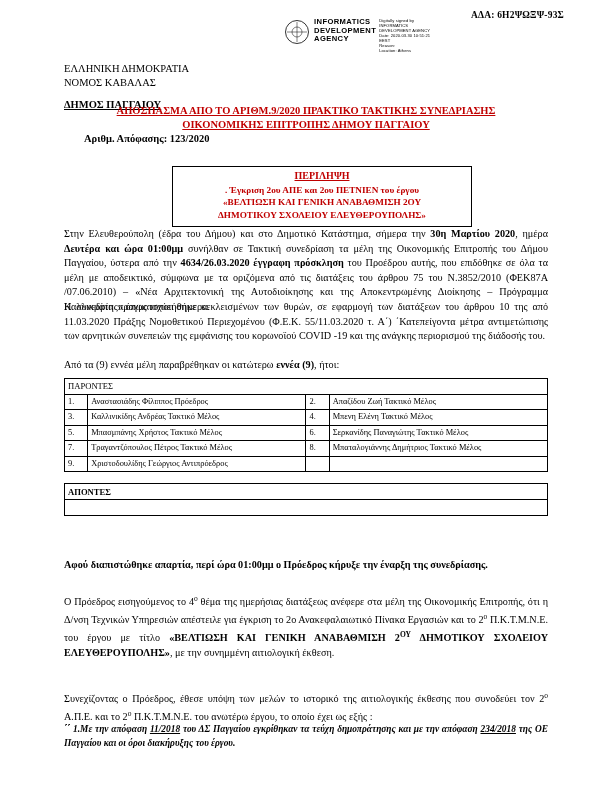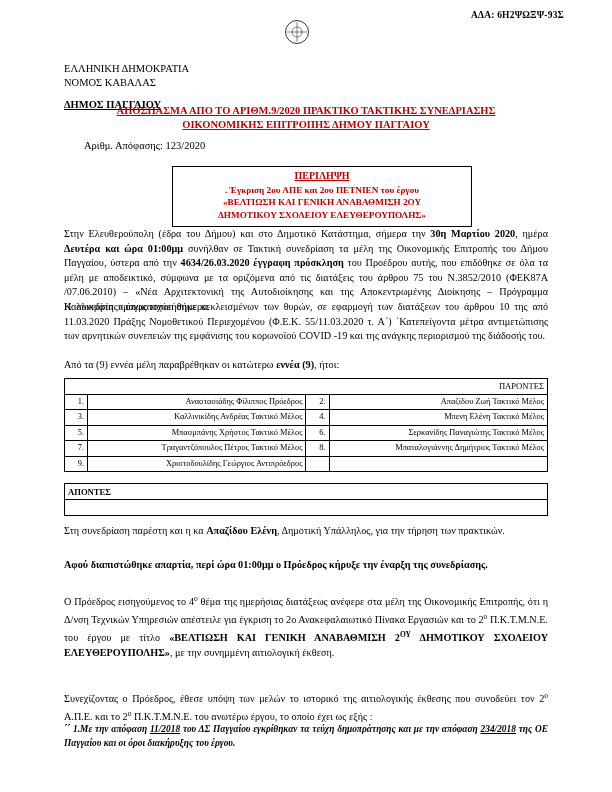--- a/index.html
+++ b/index.html
@@ -85,24 +85,24 @@
     width: 484px;
     text-align: center;
     font-size: 10.5px;
     font-weight: bold;
     line-height: 14px;
     color: #c00000;
     text-decoration: underline;
   }
   .arithm {
     position: absolute;
-    top: 140px;
+    top: 133px;
     left: 84px;
     font-size: 10.5px;
-    font-weight: normal;
+    font-weight: bold;
   }
   .perilipsi-box {
     position: absolute;
     top: 166px;
     left: 172px;
     width: 300px;
     border: 1px solid #000;
     padding: 3px 6px 5px 6px;
     box-sizing: border-box;
     text-align: center;
@@ -136,21 +136,21 @@
     left: 64px;
     width: 484px;
     border-collapse: collapse;
     font-size: 8.4px;
   }
   table.attend td, table.attend th {
     border: 1px solid #000;
     padding: 2px 3px;
     vertical-align: top;
     font-weight: normal;
-    text-align: right;
+    text-align: left;
     line-height: 10.5px;
   }
   .tbl-present { top: 378px; }
   .hdr-cell {
     font-weight: bold;
     font-size: 8.6px;
   }
   .num-cell { width: 16px; text-align: left; }
   .name-cell { width: 210px; }
   table.absent {
@@ -190,20 +190,38 @@
   <div class="ada">ΑΔΑ: 6Η2ΨΩΞΨ-93Σ</div>
 
   <div class="logo-block">
     <div class="logo-mark">
       <svg width="26" height="26" viewBox="0 0 26 26" aria-hidden="true">
         <circle cx="13" cy="13" r="11.5" fill="none" stroke="#000" stroke-width="0.8"></circle>
         <path d="M13 3 L13 23 M3 13 L23 13" stroke="#000" stroke-width="0.5"></path>
         <circle cx="13" cy="13" r="5" fill="none" stroke="#000" stroke-width="0.5"></circle>
       </svg>
     </div>
+    <div>
+      <div class="logo-cols">
+        <div>
+          <div class="logo-text-en">INFORMATICS</div>
+          <div class="logo-text-en">DEVELOPMENT</div>
+          <div class="logo-text-en">AGENCY</div>
+        </div>
+        <div>
+          <div class="logo-text-gr" style="white-space:pre-line;">Digitally signed by
+INFORMATICS
+DEVELOPMENT AGENCY
+Date: 2020.03.30 10:51:21
+EEST
+Reason:
+Location: Athens</div>
+        </div>
+      </div>
+    </div>
   </div>
 
   <div class="header-left">
     <div>ΕΛΛΗΝΙΚΗ ΔΗΜΟΚΡΑΤΙΑ</div>
     <div>ΝΟΜΟΣ ΚΑΒΑΛΑΣ</div>
     <div class="u">ΔΗΜΟΣ ΠΑΓΓΑΙΟΥ</div>
   </div>
 
   <div class="title-block">
     <div>ΑΠΟΣΠΑΣΜΑ ΑΠΟ ΤΟ ΑΡΙΘΜ.9/2020  ΠΡΑΚΤΙΚΟ ΤΑΚΤΙΚΗΣ ΣΥΝΕΔΡΙΑΣΗΣ</div>
@@ -271,23 +289,20 @@
     <tbody>
         <tr>
       <td class="hdr-cell" style="font-weight:bold;">ΑΠΟΝΤΕΣ</td>
     </tr>
     <tr>
       <td>&nbsp;</td>
     </tr>
   </tbody>
     </table>
 
-  <div class="body-text p4">
-    <span>Στη συνεδρίαση παρέστη και η κα </span><span class="b">Απαζίδου Ελένη</span><span>, Δημοτική Υπάλληλος, για την τήρηση των πρακτικών.</span>
-  </div>
 
   <div class="body-text p5 b">Αφού διαπιστώθηκε απαρτία, περί ώρα 01:00μμ ο Πρόεδρος κήρυξε την έναρξη της συνεδρίασης.</div>
 
   <div class="body-text p6">
     <span>Ο Πρόεδρος εισηγούμενος το 4</span><span class="sup">ο</span><span> θέμα της ημερήσιας διατάξεως ανέφερε στα μέλη της Οικονομικής Επιτροπής, ότι η Δ/νση Τεχνικών Υπηρεσιών απέστειλε για έγκριση το 2ο Ανακεφαλαιωτικό Πίνακα Εργασιών και το 2</span><span class="sup">ο</span><span> Π.Κ.Τ.Μ.Ν.Ε.   του έργου  με τίτλο </span><span class="b">«ΒΕΛΤΙΩΣΗ ΚΑΙ ΓΕΝΙΚΗ ΑΝΑΒΑΘΜΙΣΗ 2</span><span class="b sup">ΟΥ</span><span class="b"> ΔΗΜΟΤΙΚΟΥ ΣΧΟΛΕΙΟΥ ΕΛΕΥΘΕΡΟΥΠΟΛΗΣ»</span><span>, με την συνημμένη αιτιολογική έκθεση.</span>
   </div>
 
   <div class="body-text p7">
     <span>Συνεχίζοντας  ο Πρόεδρος, έθεσε υπόψη των μελών το ιστορικό της αιτιολογικής έκθεσης που συνοδεύει τον 2</span><span class="sup">ο</span><span> Α.Π.Ε. και το 2</span><span class="sup">ο</span><span> Π.Κ.Τ.Μ.Ν.Ε. του ανωτέρω έργου, το οποίο έχει ως εξής :</span>
   </div>

